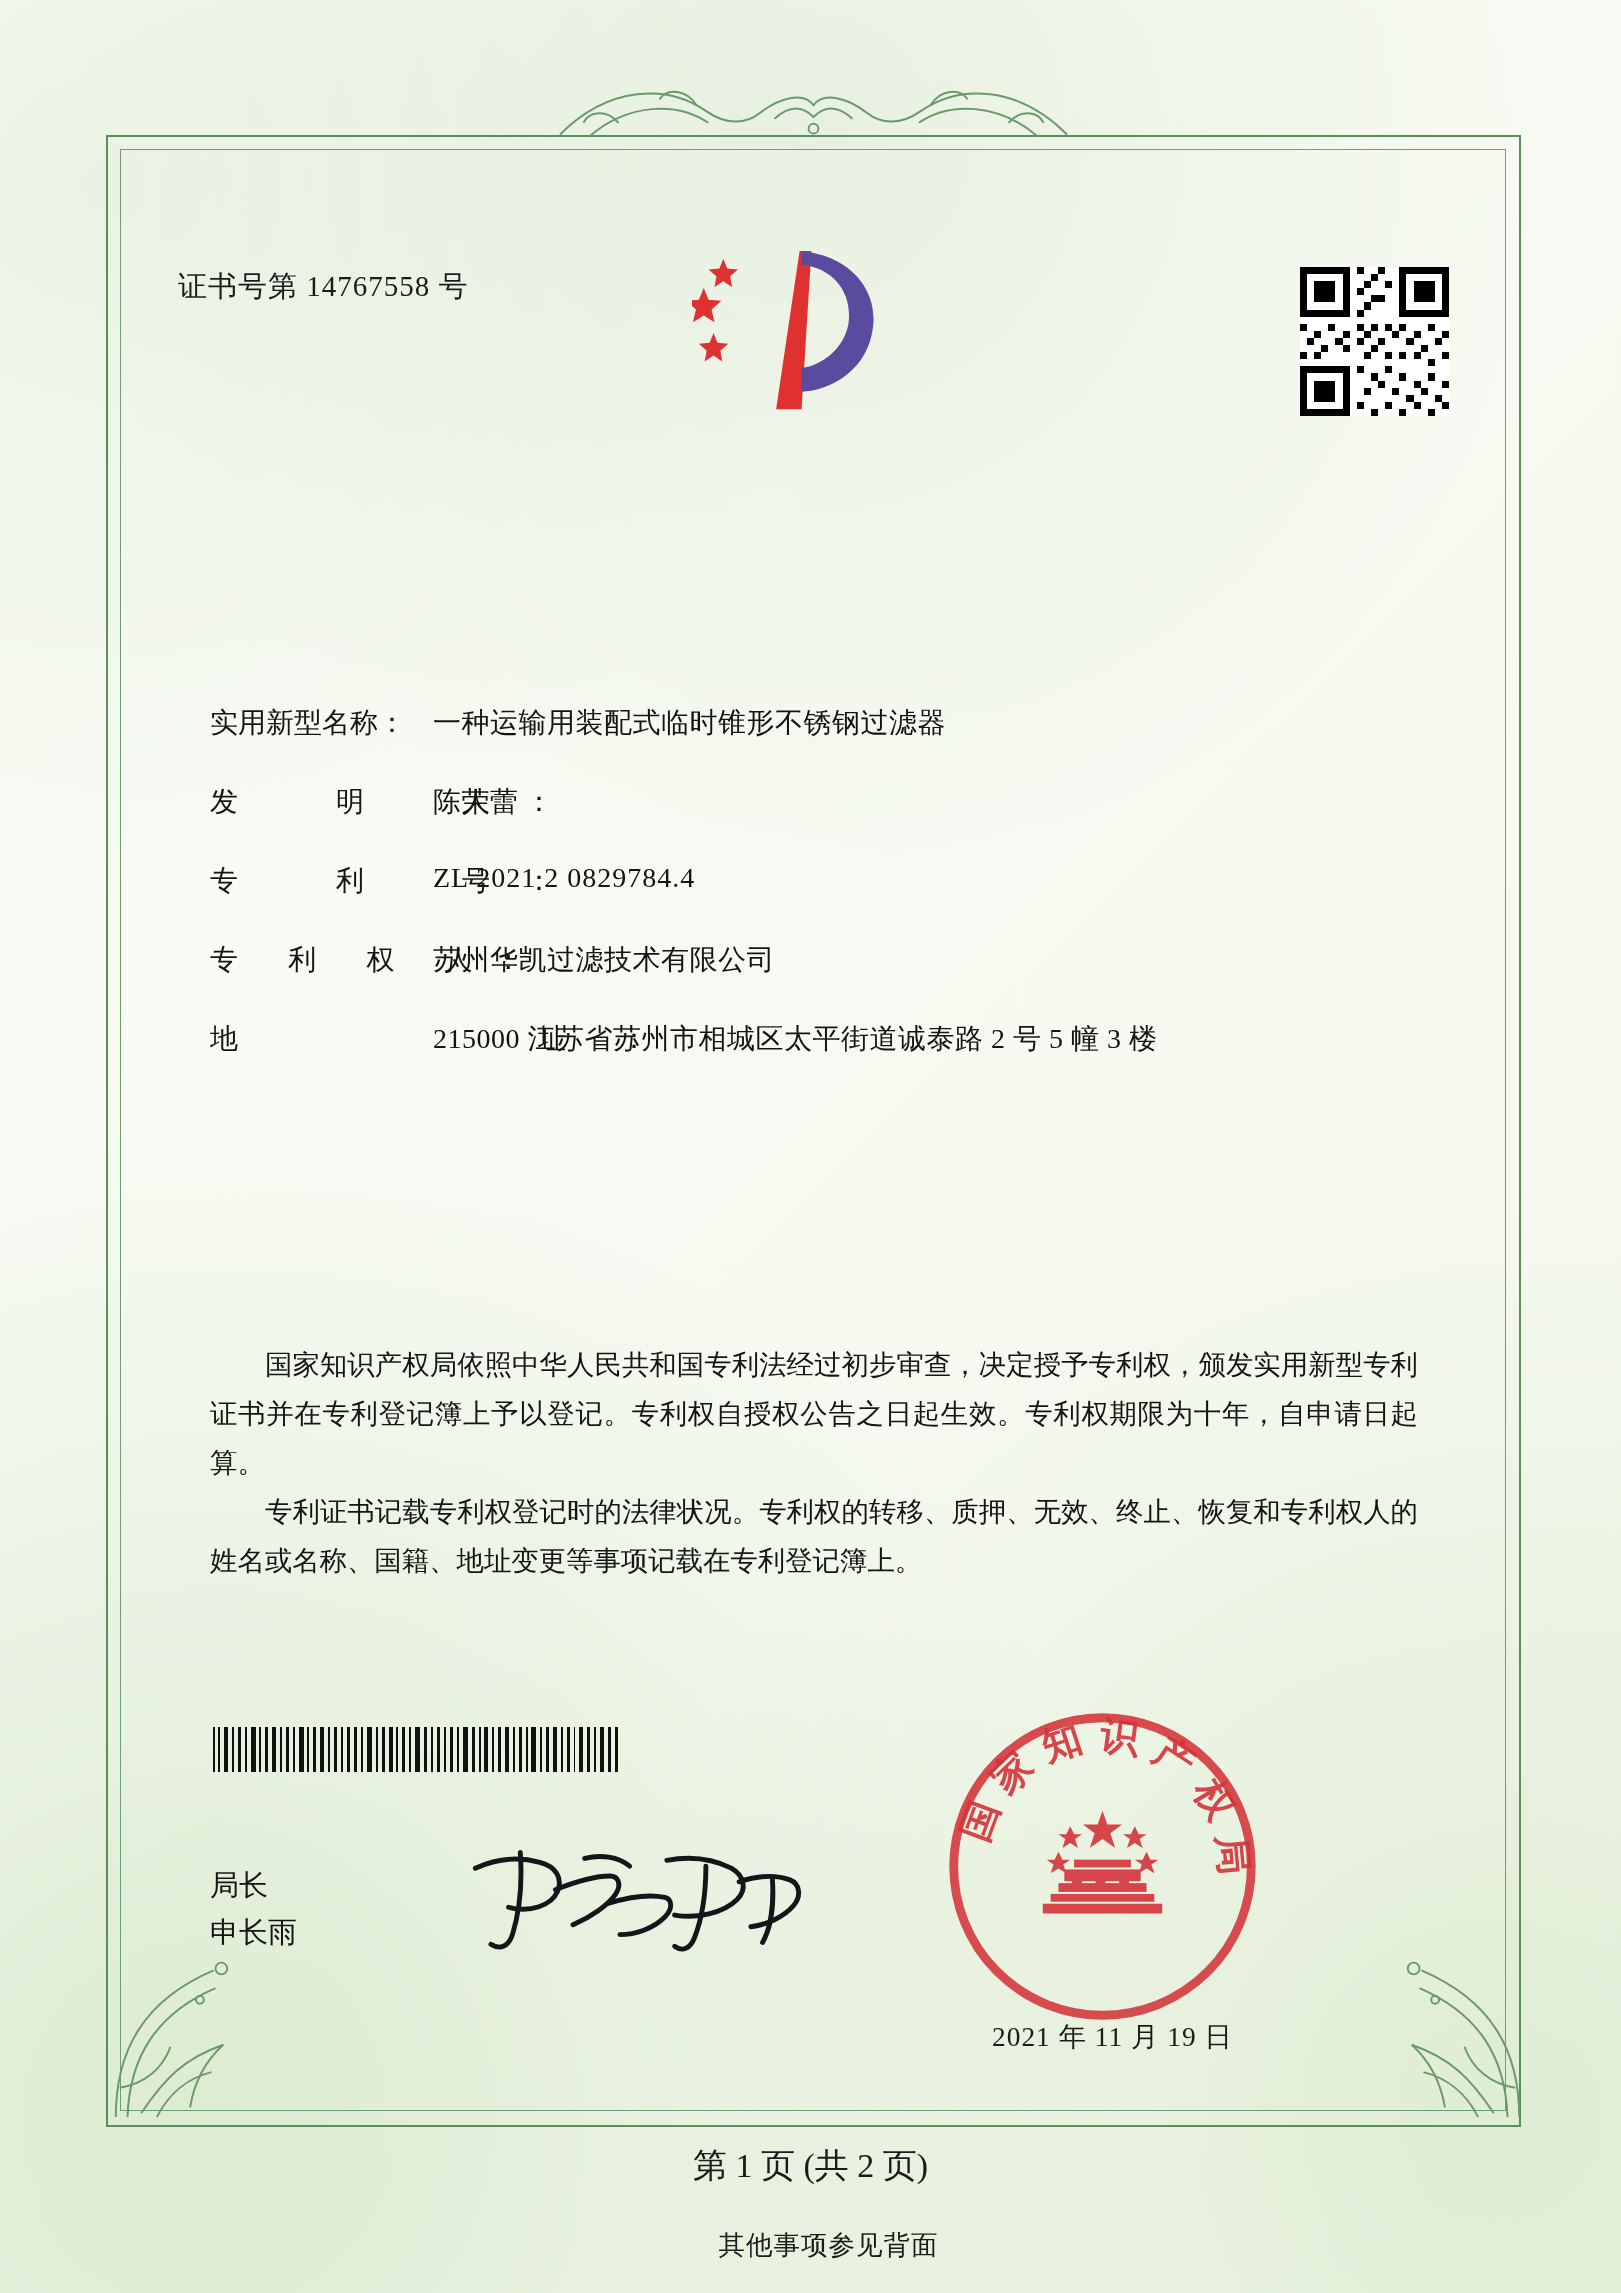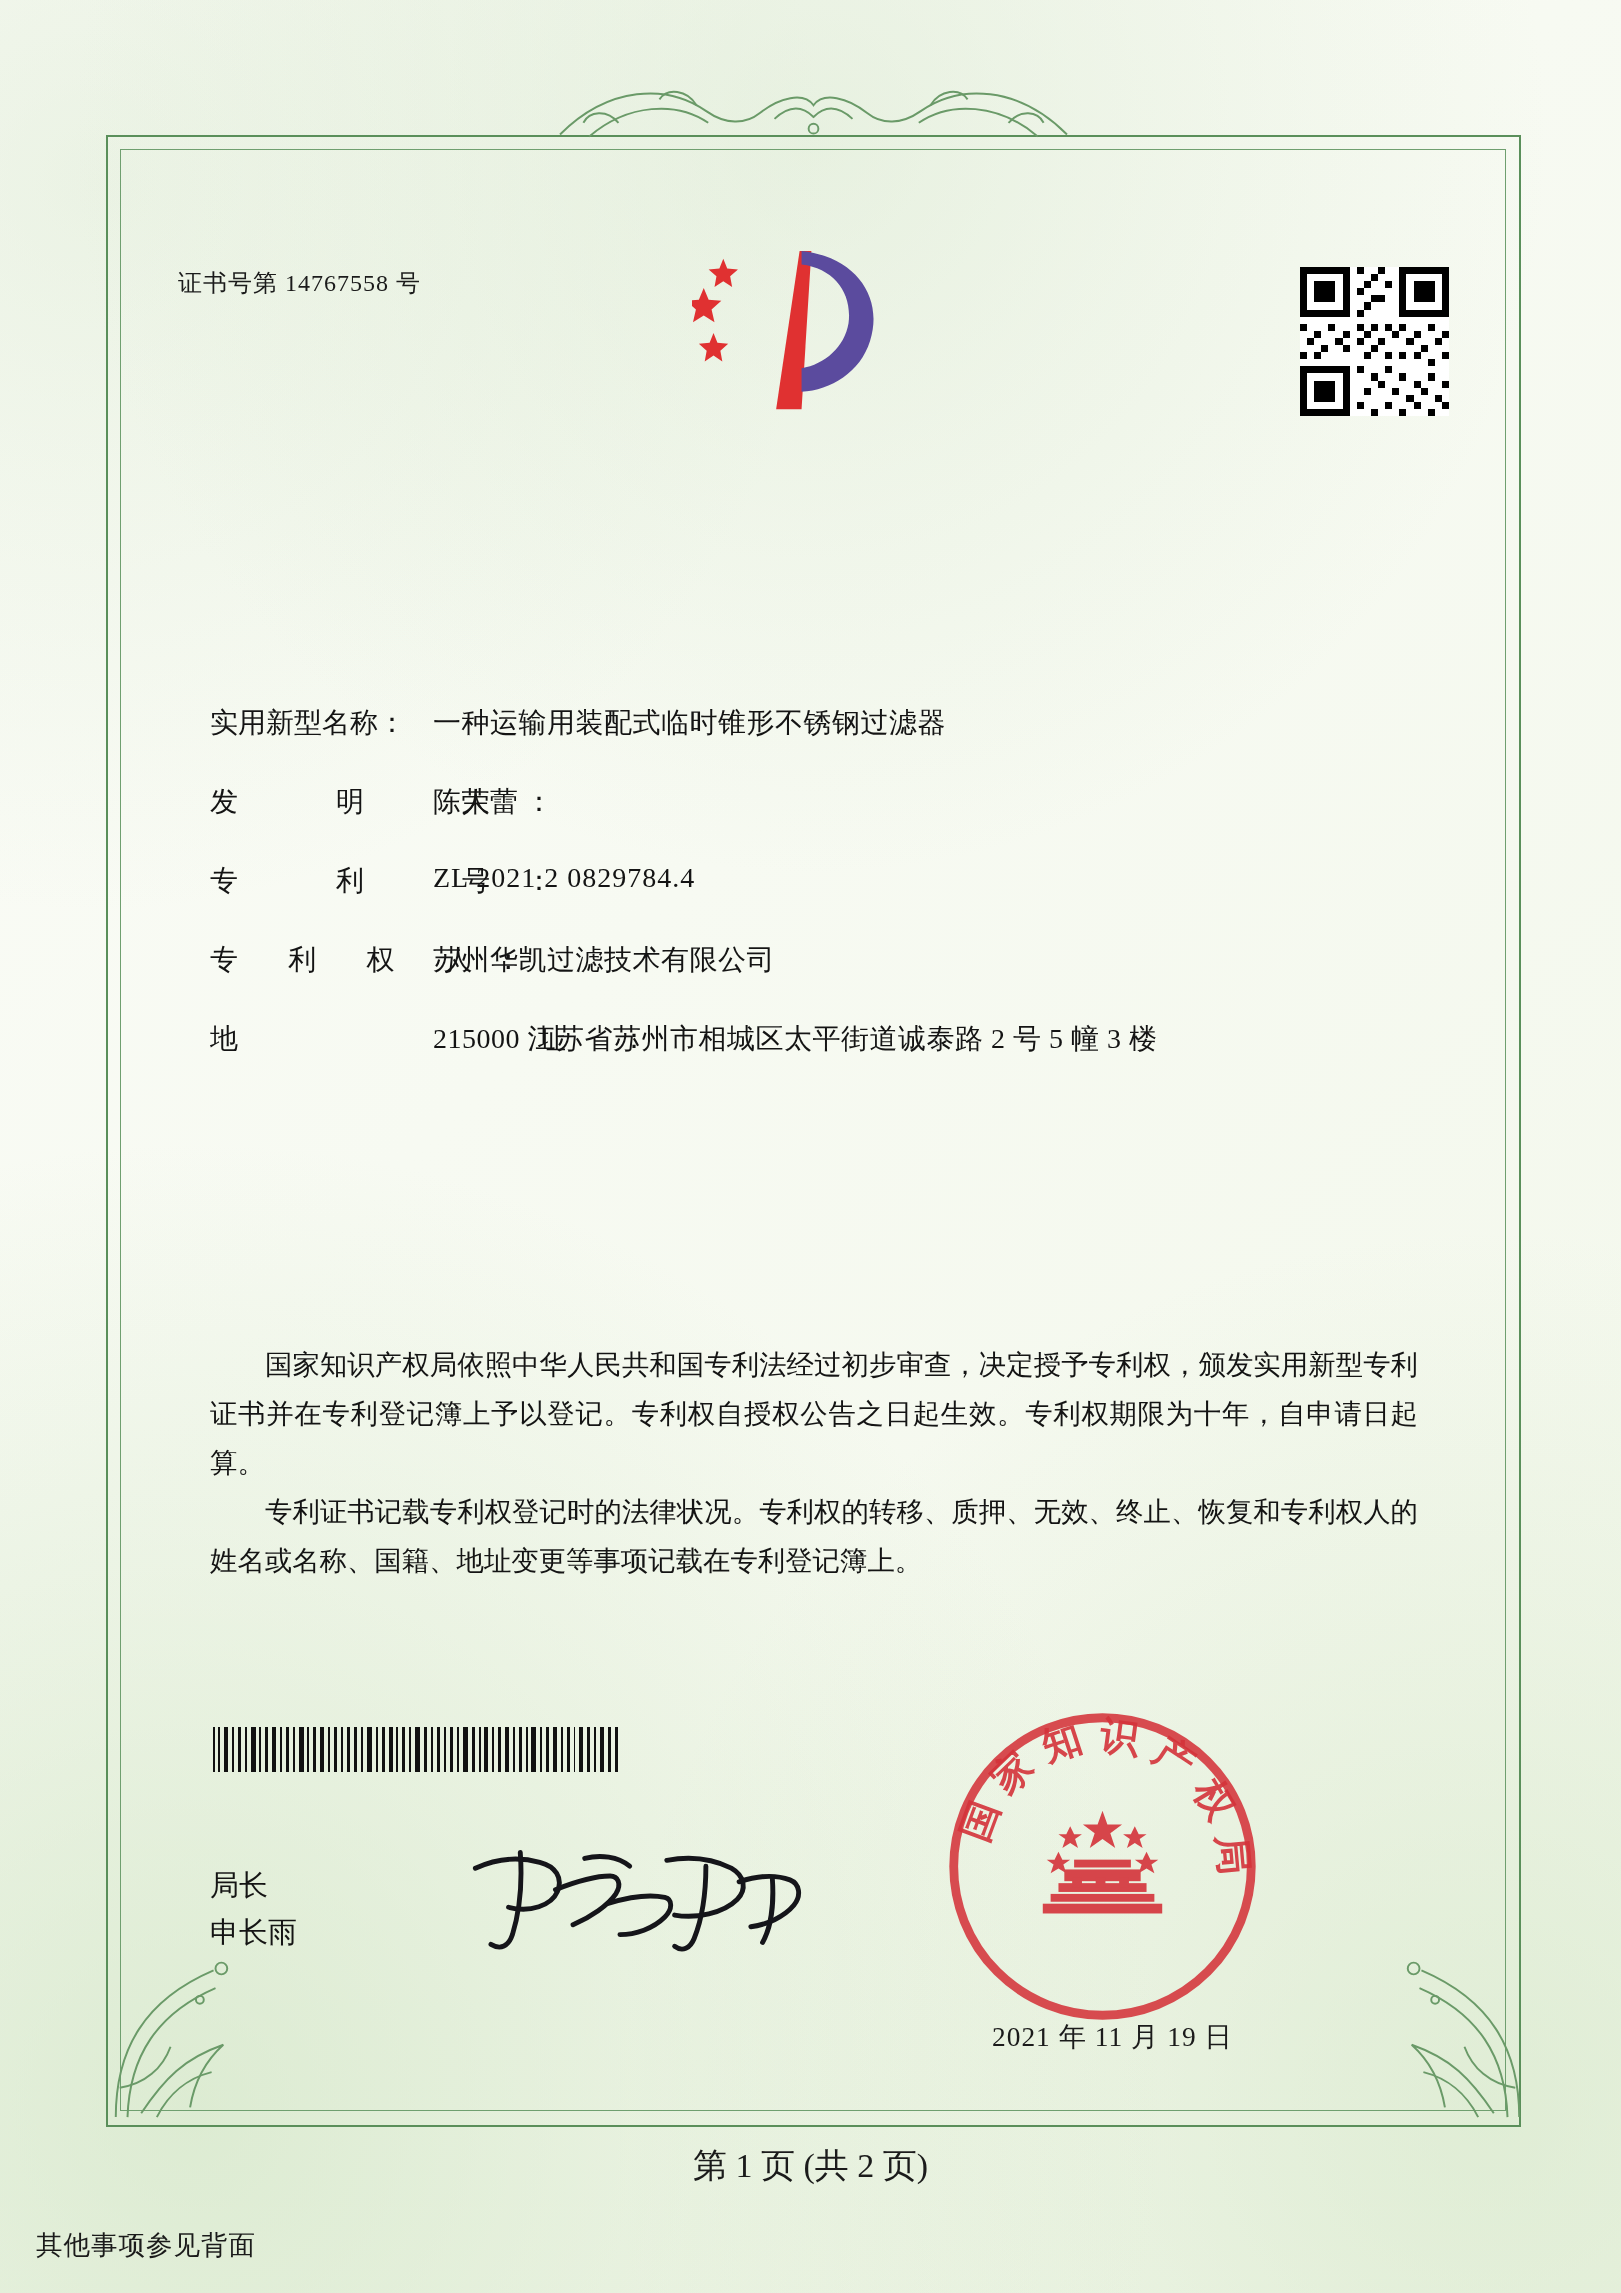--- a/index.html
+++ b/index.html
@@ -51,21 +51,21 @@
   }
   .orn svg { display: block; }
   .orn-top { left: 549px; top: 76px; }
   .orn-bl { left: 106px; top: 1941px; }
   .orn-br { left: 1353px; top: 1941px; }
 
   .cert-no {
     position: absolute;
     left: 178px;
     top: 267px;
-    font-size: 24px;
+    font-size: 29px;
     letter-spacing: 1px;
     color: #1b1b1b;
     white-space: nowrap;
   }
 
   .logo {
     position: absolute;
     left: 692px;
     top: 243px;
     width: 225px;
@@ -192,21 +192,21 @@
     top: 2143px;
     text-align: center;
     font-size: 34px;
     color: #1b1b1b;
   }
   .footer-note {
     position: absolute;
     left: 0;
     right: 0;
     top: 2227px;
-    text-align: left;
+    text-align: center;
     font-size: 26.5px;
     color: #1b1b1b;
     letter-spacing: 1px;
     padding-left: 36px;
   }
 </style>
 </head>
 <body>
 
 <div class="page">

